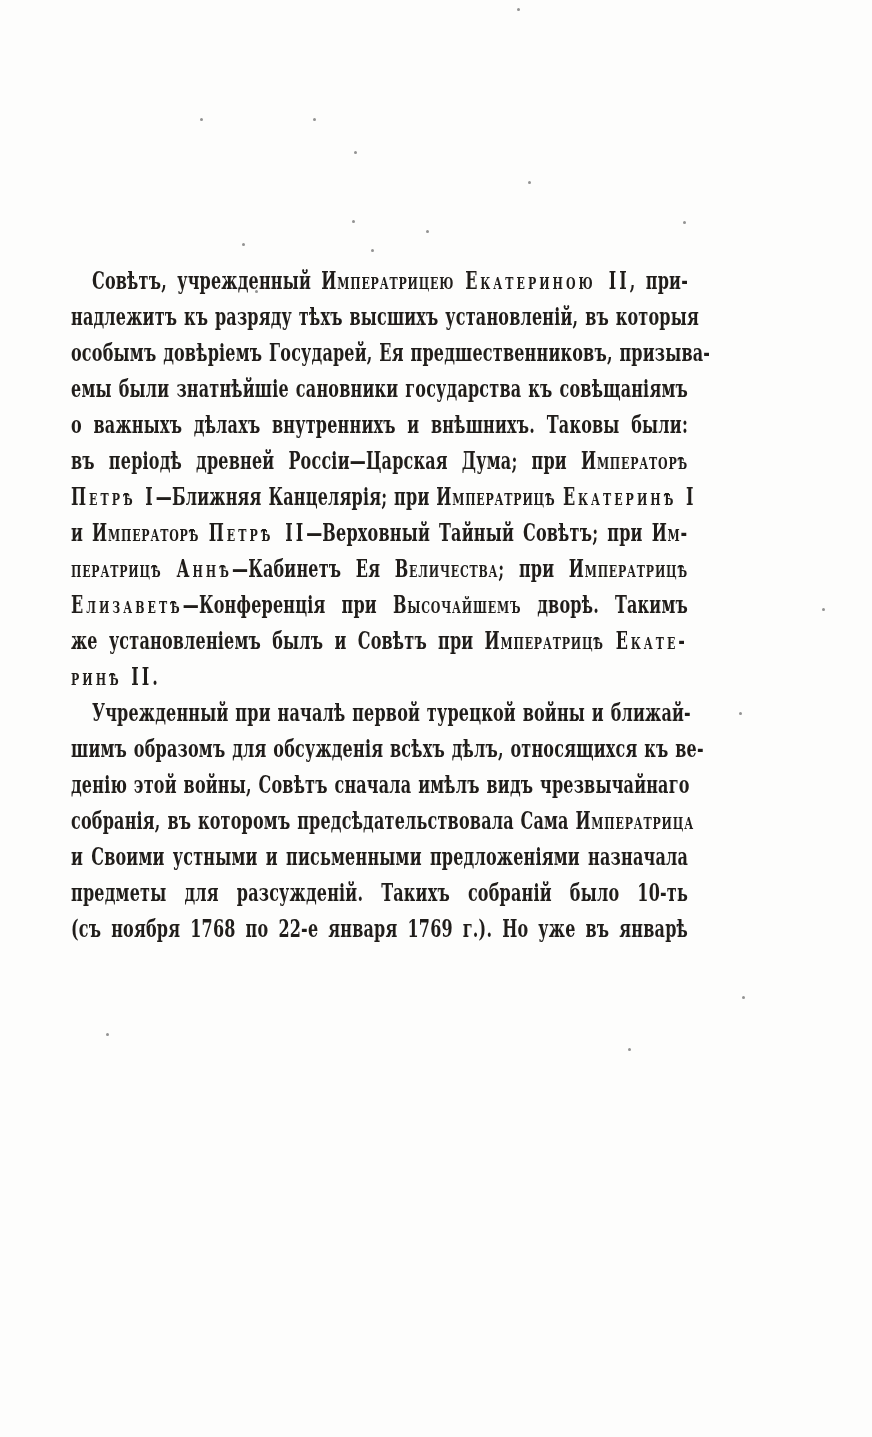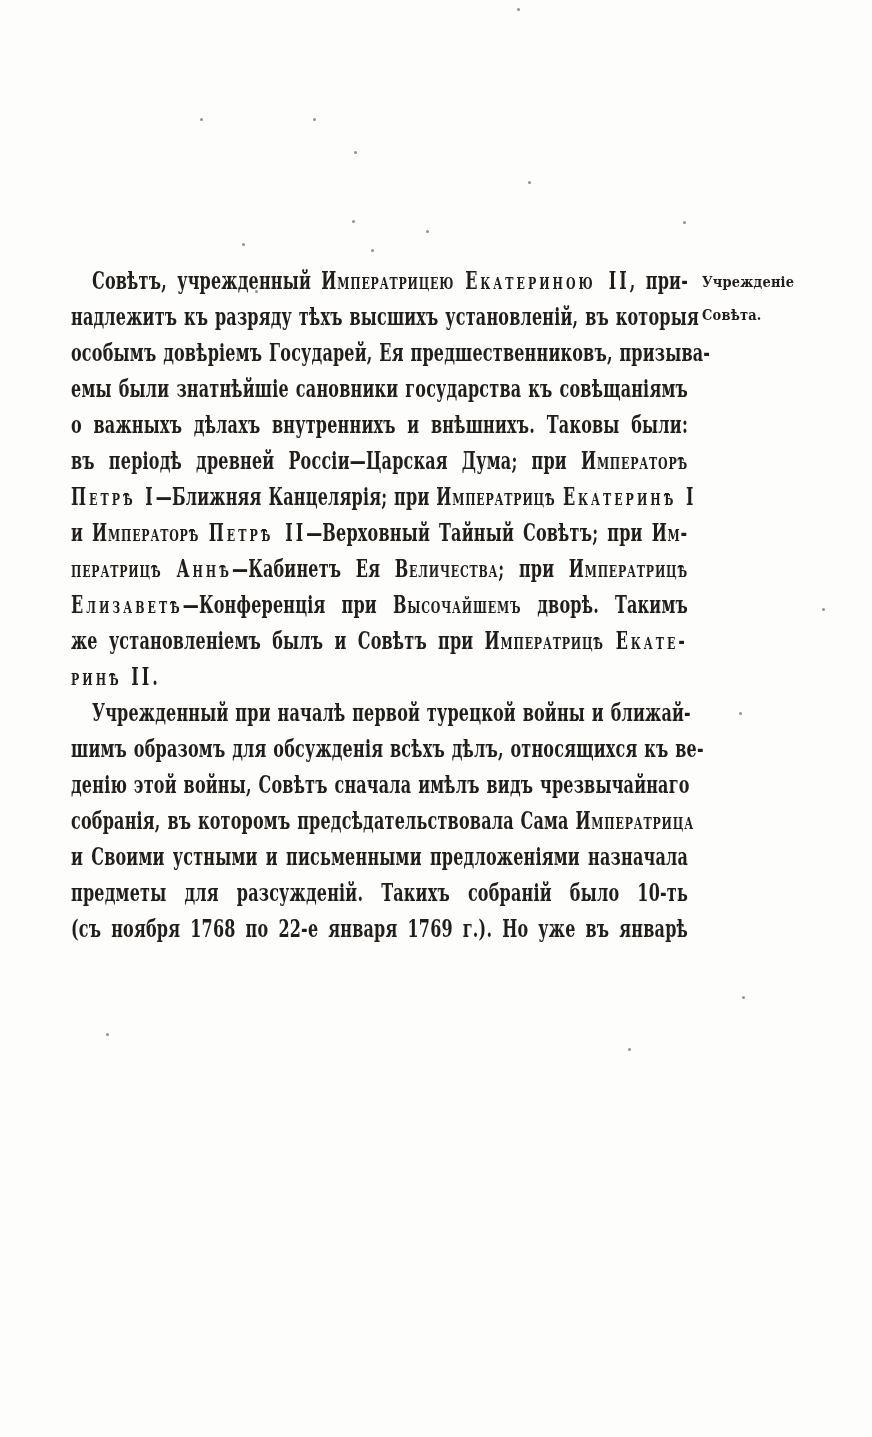--- a/index.html
+++ b/index.html
@@ -27,24 +27,20 @@
     height:33px;line-height:33px;font-size:13px;letter-spacing:0.2px;
     transform:scaleY(1.2);transform-origin:0 50%;text-align:left;
   }
   .speck{position:absolute;width:3px;height:3px;background:#3a3a3a;border-radius:50%;opacity:.55;}
 </style>
 </head>
 <body>
 
 <div class="page">
 
-  <aside class="margin-note">
-    <div class="mn-line">Учрежденіе</div>
-    <div class="mn-line">Совѣта.</div>
-  </aside>
 
   <main class="text-block">
 
     <div class="line indent"><span class="seg-n">Совѣтъ, учрежденный </span><span class="seg-sc">Императрицею </span><span class="seg-scw">Екатериною II</span><span class="seg-n">, при-</span></div>
     <div class="line"><span class="seg-n">надлежитъ къ разряду тѣхъ высшихъ установленій, въ которыя</span></div>
     <div class="line"><span class="seg-n">особымъ довѣріемъ Государей, Ея предшественниковъ, призыва-</span></div>
     <div class="line"><span class="seg-n">емы были знатнѣйшіе сановники государства къ совѣщаніямъ</span></div>
     <div class="line"><span class="seg-n">о важныхъ дѣлахъ внутреннихъ и внѣшнихъ. Таковы были:</span></div>
     <div class="line"><span class="seg-n">въ періодѣ древней Россіи—Царская Дума; при </span><span class="seg-sc">Императорѣ</span></div>
     <div class="line"><span class="seg-scw">Петрѣ I</span><span class="seg-n">—Ближняя Канцелярія; при </span><span class="seg-sc">Императрицѣ </span><span class="seg-scw">Екатеринѣ I</span></div>

